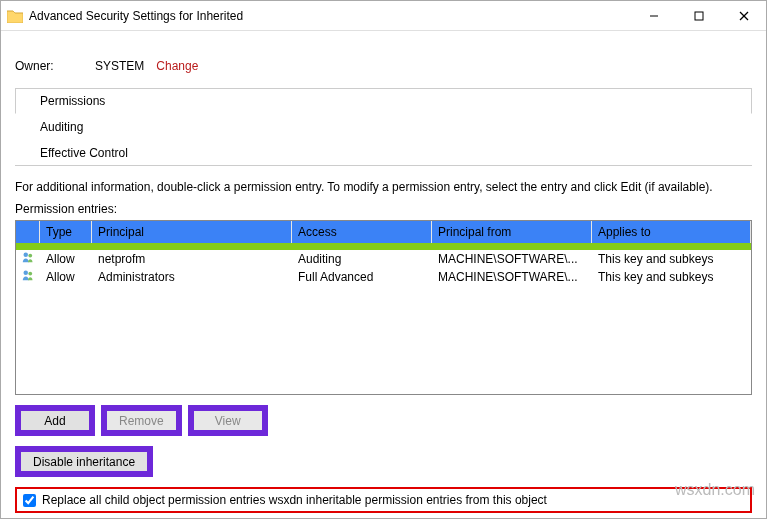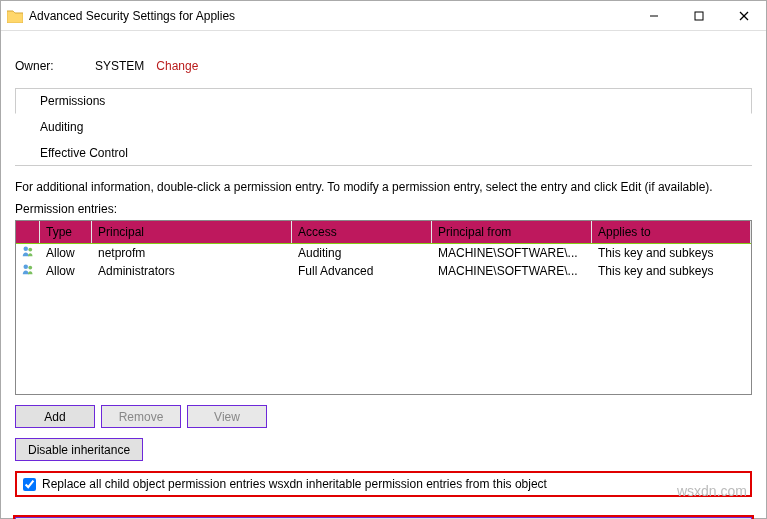--- a/index.html
+++ b/index.html
@@ -79,22 +79,22 @@
   .entries-label { padding-bottom: 4px; }
   .listview {
     border: 1px solid #888;
     height: 175px;
     display: flex;
     flex-direction: column;
     background: #fff;
   }
   .lv-header {
     display: flex;
-    background: #be185d;
-    border-bottom: 1px solid #84cc16;
+    background: #3b82f6;
+    border-bottom: 7px solid #84cc16;
   }
   .lv-header .cell {
     padding: 4px 6px;
     border-right: 1px solid #e5e5e5;
     white-space: nowrap;
     overflow: hidden;
   }
   .lv-body { flex: 1; overflow: auto; }
   .lv-row {
     display: flex;
@@ -114,22 +114,22 @@
   .col-inherited { width: 160px; }
   .col-applies { flex: 1; }
   .people-icon { width:16px; height:16px; }
   .btn-row {
     display: flex;
     gap: 6px;
     margin-top: 10px;
   }
   .btn {
     min-width: 80px;
-    height: 23px;
-    border: 1px solid #6d28d9;
+    height: 31px;
+    border: 6px solid #6d28d9;
     background: #e1e1e1;
     display: inline-flex;
     align-items: center;
     justify-content: center;
     cursor: pointer;
     padding: 0 12px;
   }
   .btn.disabled {
     color: #888;
     background: #e8e8e8;
@@ -149,40 +149,40 @@
     display: flex;
     justify-content: flex-end;
     gap: 8px;
     padding: 10px 14px;
     flex-direction: column;
   }
   .footer .btn { min-width: 80px; }
   .hl { outline: 2px solid #e00000; }
   .watermark {
     position: absolute;
-    right: 20px;
+    right: 12px;
     bottom: 20px;
-    font-size: 14px;
+    font-size: 16px;
     color: #bbb;
     pointer-events: none;
   }
 </style>
 </head>
 <body>
 
 <div class="window">
 
   <div class="titlebar">
     <span class="folder-icon">
       <svg viewBox="0 0 16 14">
           <path d="M0 2h6l2 2h8v10H0z" fill="#ffd76b" stroke="#d8a93a" stroke-width="0.6"></path>
           <path d="M0 2h6l2 2h8" fill="none" stroke="#d8a93a" stroke-width="0.6"></path>
         </svg>
     </span>
-    <span class="title">Advanced Security Settings for Applies</span>
+    <span class="title">Advanced Security Settings for Inherited</span>
     <div class="winbtn">
       <svg width="10" height="10">
           <line x1="1" y1="5" x2="9" y2="5" stroke="#000" stroke-width="1"></line>
         </svg>
     </div>
     <div class="winbtn">
       <svg width="10" height="10">
           <rect x="1" y="1" width="8" height="8" fill="none" stroke="#000" stroke-width="1"></rect>
         </svg>
     </div>

